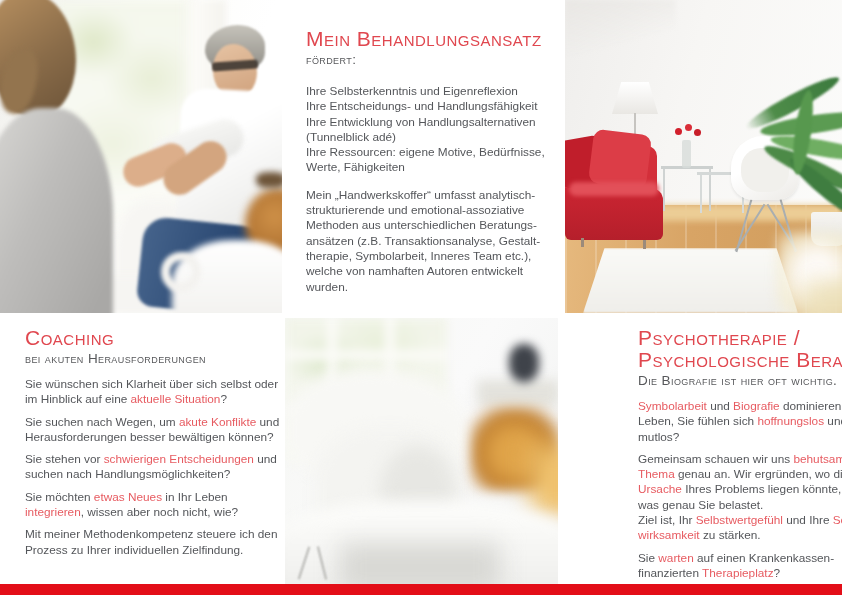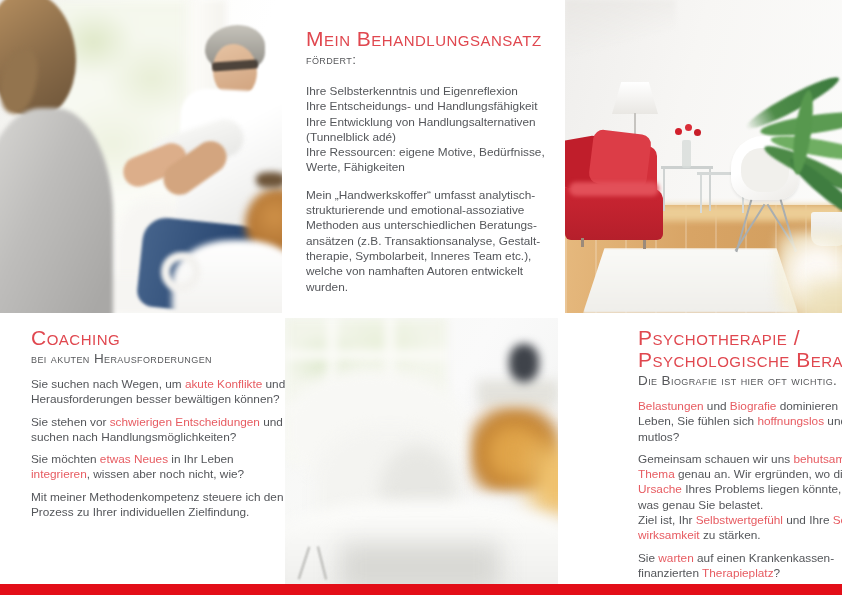--- a/index.html
+++ b/index.html
@@ -12,21 +12,21 @@
   .col{position:absolute;}
   .col h1{margin:0 0 2px 0;font-weight:400;font-variant:small-caps;
           font-size:21px;line-height:22px;letter-spacing:.5px;color:#e0474f;white-space:pre;}
   .col h2{margin:0 0 10px 0;font-weight:400;font-variant:small-caps;
           font-size:13.5px;line-height:16px;letter-spacing:.4px;color:#57585b;white-space:pre;}
   .col p{margin:0 0 7px 0;font-size:11.8px;line-height:15.3px;white-space:pre;color:#54565a;}
   .hl{color:#e75b61;}
   .mid-text{left:306px;top:28px;width:252px;}
   .mid-text h2{margin-bottom:16px;}
   .mid-text p{margin-bottom:12px;}
-  .left-text{left:31px;top:327px;width:258px;}
+  .left-text{left:25px;top:327px;width:258px;}
   .right-text{left:590px;top:327px;width:250px;margin-left:48px;}
 
   
   .red-bar{position:absolute;left:0;top:584px;width:842px;height:11px;background:#e30e18;}
 
   
   .photo-left{left:0;top:0;width:282px;height:313px;}
   .lp-bg{inset:0;background:linear-gradient(110deg,#f0efec 0%,#fbfbf8 35%,#ffffff 70%);}
   .lp-window{left:55px;top:0;width:138px;height:232px;filter:blur(5px);
     background:radial-gradient(60px 50px at 28% 18%,#dfe8c8 0%,rgba(223,232,200,0) 70%),
@@ -257,35 +257,37 @@
     <div class="mp-orange"></div>
     <div class="mp-table"></div>
     <div class="mp-table-sh"></div>
     <div class="mp-leg1"></div>
     <div class="mp-leg2"></div>
   </div>
 
   <section class="col left-text">
     <h1>Coaching</h1>
     <h2>bei akuten Herausforderungen</h2>
+    <p><span>Sie wünschen sich Klarheit über sich selbst oder
+im Hinblick auf eine </span><span class="hl">aktuelle Situation</span><span>?</span></p>
     <p><span>Sie suchen nach Wegen, um </span><span class="hl">akute Konflikte</span><span> und
 Herausforderungen besser bewältigen können?</span></p>
     <p><span>Sie stehen vor </span><span class="hl">schwierigen Entscheidungen</span><span> und
 suchen nach Handlungsmöglichkeiten?</span></p>
     <p><span>Sie möchten </span><span class="hl">etwas Neues</span><span> in Ihr Leben
 </span><span class="hl">integrieren</span><span>, wissen aber noch nicht, wie?</span></p>
     <p><span>Mit meiner Methodenkompetenz steuere ich den
 Prozess zu Ihrer individuellen Zielfindung.</span></p>
   </section>
 
   <section class="col right-text">
     <h1>Psychotherapie /
 Psychologische Beratung</h1>
     <h2>Die Biografie ist hier oft wichtig.</h2>
-    <p><span class="hl">Belastungen</span><span> und </span><span class="hl">Biografie</span><span> dominieren Ihr
+    <p><span class="hl">Symbolarbeit</span><span> und </span><span class="hl">Biografie</span><span> dominieren Ihr
 Leben, Sie fühlen sich </span><span class="hl">hoffnungslos</span><span> und
 mutlos?</span></p>
     <p><span>Gemeinsam schauen wir uns </span><span class="hl">behutsam</span><span> Ihr
 </span><span class="hl">Thema</span><span> genau an. Wir ergründen, wo die
 </span><span class="hl">Ursache</span><span> Ihres Problems liegen könnte, bzw.
 was genau Sie belastet.
 Ziel ist, Ihr </span><span class="hl">Selbstwertgefühl</span><span> und Ihre </span><span class="hl">Selbst-
 wirksamkeit</span><span> zu stärken.</span></p>
     <p><span>Sie </span><span class="hl">warten</span><span> auf einen Krankenkassen-
 finanzierten </span><span class="hl">Therapieplatz</span><span>?</span></p>

